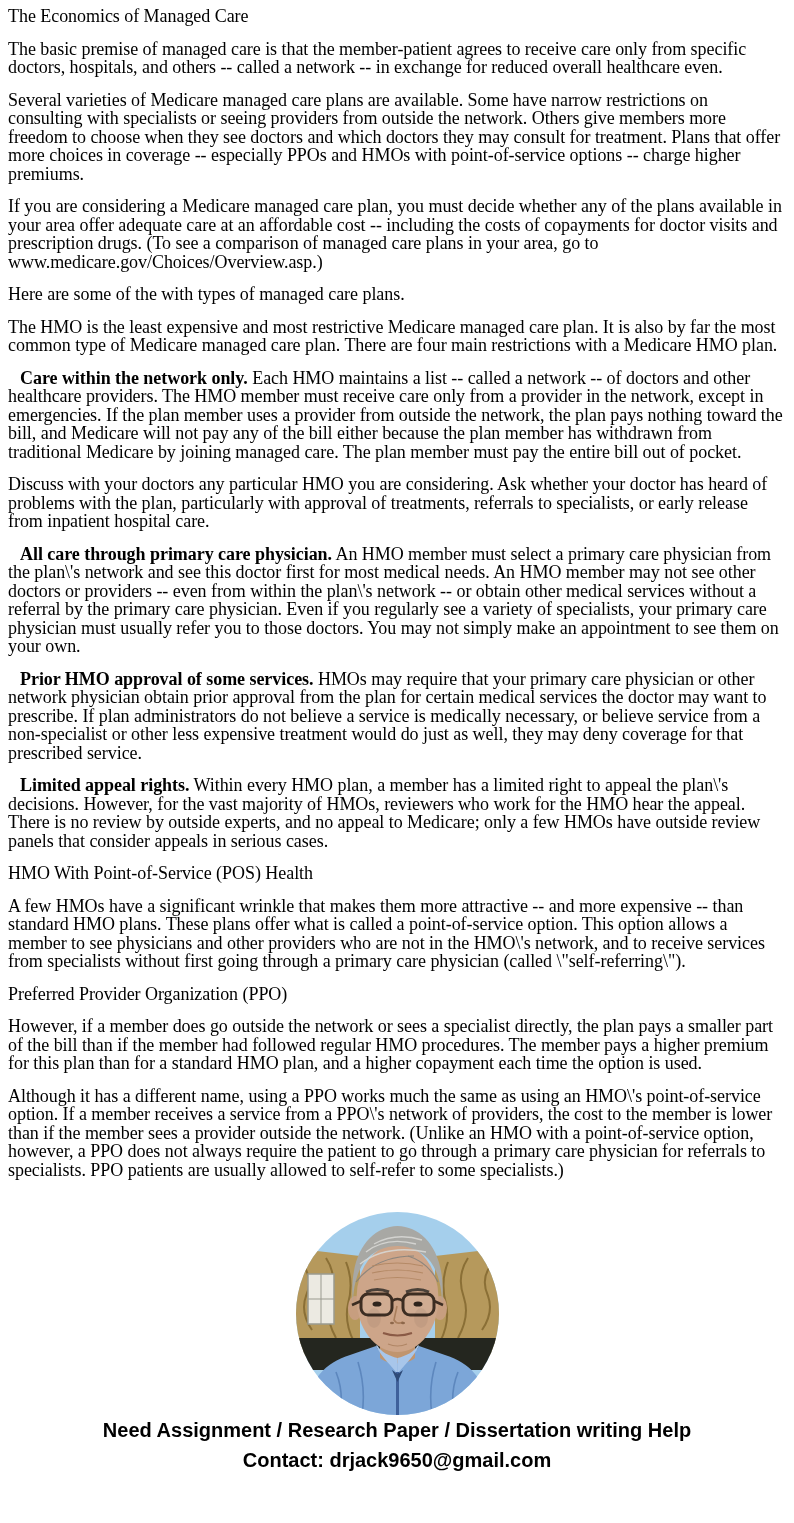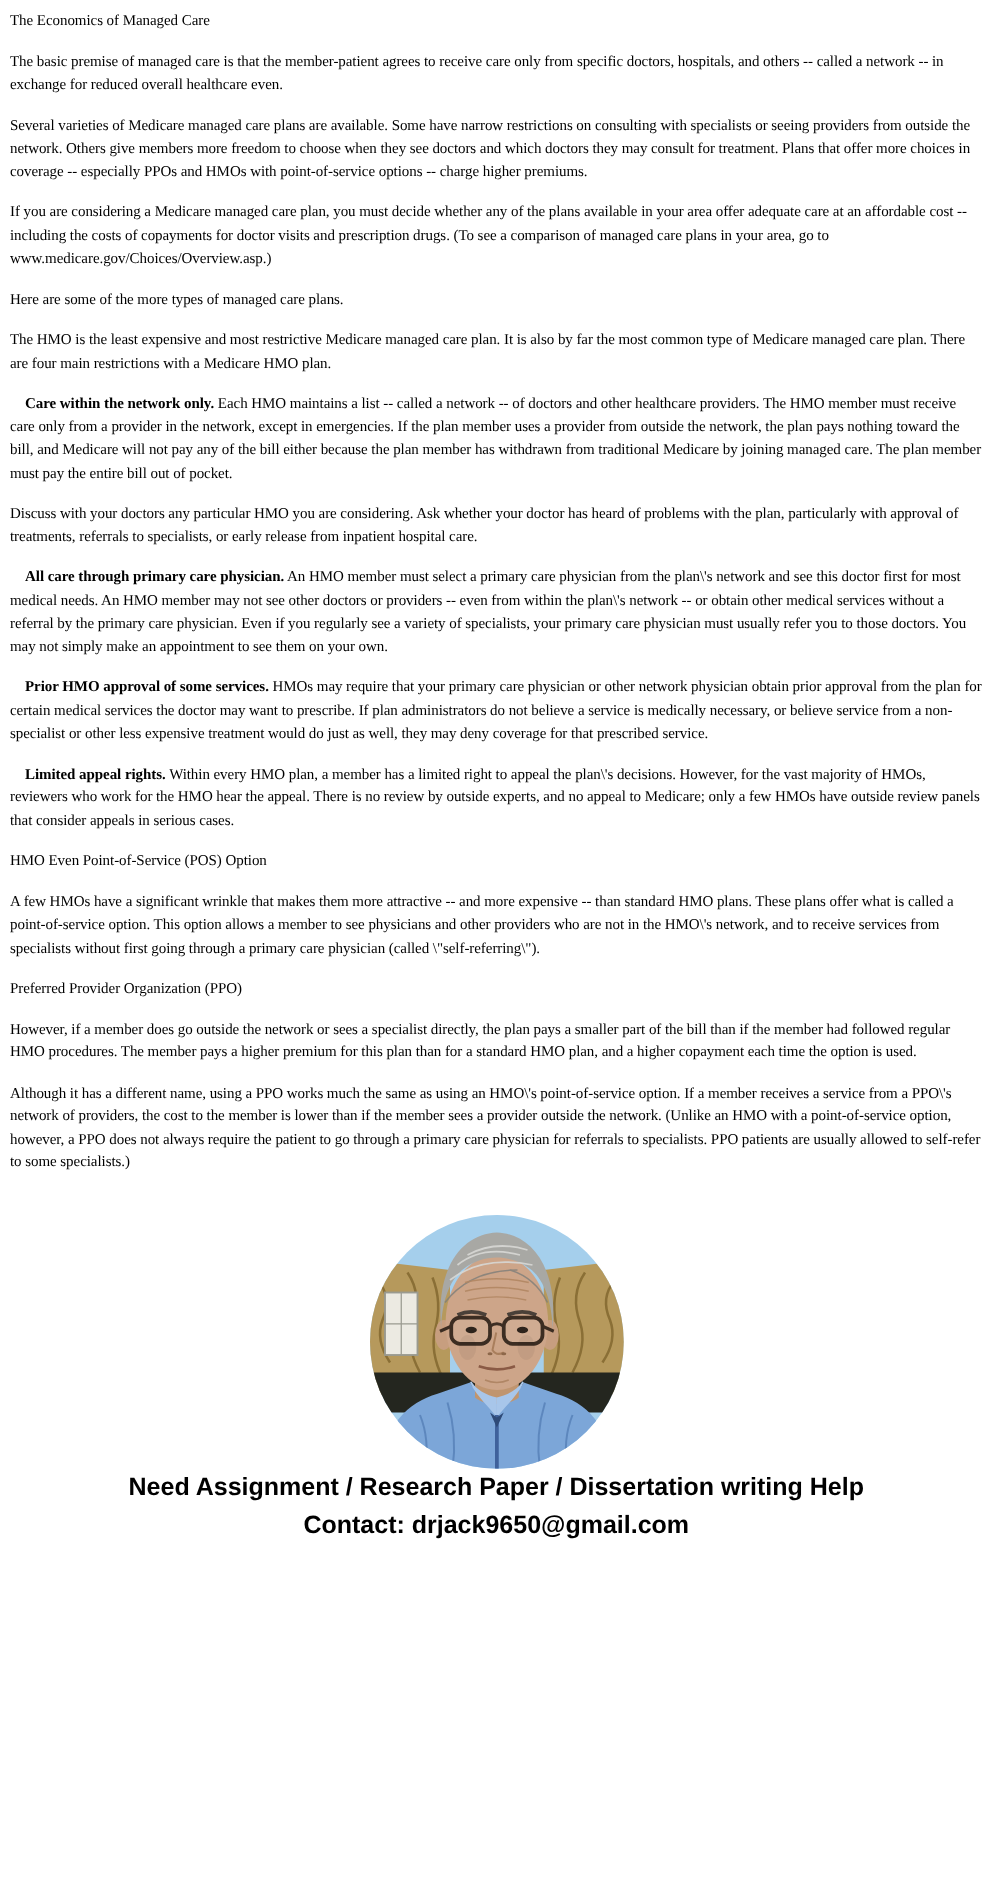--- a/index.html
+++ b/index.html
@@ -4,21 +4,21 @@
 <style>
   html, body { margin: 0; padding: 0; background: #ffffff; }
   body {
     width: 794px;
     min-height: 1523px;
     font-family: "Liberation Serif", serif;
     color: #000000;
   }
   .doc {
     padding: 7px 8px 0 8px;
-    font-size: 12px;
+    font-size: 18px;
     line-height: 18.5px;
     letter-spacing: -0.05px;
   }
   .doc p { margin: 0 0 14px 0; }
   .doc p b { font-weight: bold; margin-left: 12px; }
   .photo-wrap {
     width: 203px;
     height: 203px;
     margin: 33px auto 0 auto;
   }
@@ -35,28 +35,28 @@
   .footer .line { white-space: normal; }
 </style>
 </head>
 <body>
 
 <div class="doc">
   <p>The Economics of Managed Care</p>
   <p><span>The basic premise of managed care is that the member-patient agrees to receive care only from specific doctors, hospitals, and others -- called a network -- in exchange for reduced overall healthcare even.</span></p>
   <p><span>Several varieties of Medicare managed care plans are available. Some have narrow restrictions on consulting with specialists or seeing providers from outside the network. Others give members more freedom to choose when they see doctors and which doctors they may consult for treatment. Plans that offer more choices in coverage -- especially PPOs and HMOs with point-of-service options -- charge higher premiums.</span></p>
   <p><span>If you are considering a Medicare managed care plan, you must decide whether any of the plans available in your area offer adequate care at an affordable cost -- including the costs of copayments for doctor visits and prescription drugs. (To see a comparison of managed care plans in your area, go to www.medicare.gov/Choices/Overview.asp.)</span></p>
-  <p><span>Here are some of the more types of managed care plans.</span></p>
+  <p><span>Here are some of the with types of managed care plans.</span></p>
   <p><span>The HMO is the least expensive and most restrictive Medicare managed care plan. It is also by far the most common type of Medicare managed care plan. There are four main restrictions with a Medicare HMO plan.</span></p>
   <p><b>Care within the network only.</b><span> Each HMO maintains a list -- called a network -- of doctors and other healthcare providers. The HMO member must receive care only from a provider in the network, except in emergencies. If the plan member uses a provider from outside the network, the plan pays nothing toward the bill, and Medicare will not pay any of the bill either because the plan member has withdrawn from traditional Medicare by joining managed care. The plan member must pay the entire bill out of pocket.</span></p>
   <p><span>Discuss with your doctors any particular HMO you are considering. Ask whether your doctor has heard of problems with the plan, particularly with approval of treatments, referrals to specialists, or early release from inpatient hospital care.</span></p>
   <p><b>All care through primary care physician.</b><span> An HMO member must select a primary care physician from the plan\'s network and see this doctor first for most medical needs. An HMO member may not see other doctors or providers -- even from within the plan\'s network -- or obtain other medical services without a referral by the primary care physician. Even if you regularly see a variety of specialists, your primary care physician must usually refer you to those doctors. You may not simply make an appointment to see them on your own.</span></p>
   <p><b>Prior HMO approval of some services.</b><span> HMOs may require that your primary care physician or other network physician obtain prior approval from the plan for certain medical services the doctor may want to prescribe. If plan administrators do not believe a service is medically necessary, or believe service from a non-specialist or other less expensive treatment would do just as well, they may deny coverage for that prescribed service.</span></p>
   <p><b>Limited appeal rights.</b><span> Within every HMO plan, a member has a limited right to appeal the plan\'s decisions. However, for the vast majority of HMOs, reviewers who work for the HMO hear the appeal. There is no review by outside experts, and no appeal to Medicare; only a few HMOs have outside review panels that consider appeals in serious cases.</span></p>
-  <p><span>HMO Even Point-of-Service (POS) Option</span></p>
+  <p><span>HMO With Point-of-Service (POS) Health</span></p>
   <p><span>A few HMOs have a significant wrinkle that makes them more attractive -- and more expensive -- than standard HMO plans. These plans offer what is called a point-of-service option. This option allows a member to see physicians and other providers who are not in the HMO\'s network, and to receive services from specialists without first going through a primary care physician (called \"self-referring\").</span></p>
   <p><span>Preferred Provider Organization (PPO)</span></p>
   <p><span>However, if a member does go outside the network or sees a specialist directly, the plan pays a smaller part of the bill than if the member had followed regular HMO procedures. The member pays a higher premium for this plan than for a standard HMO plan, and a higher copayment each time the option is used.</span></p>
   <p><span>Although it has a different name, using a PPO works much the same as using an HMO\'s point-of-service option. If a member receives a service from a PPO\'s network of providers, the cost to the member is lower than if the member sees a provider outside the network. (Unlike an HMO with a point-of-service option, however, a PPO does not always require the patient to go through a primary care physician for referrals to specialists. PPO patients are usually allowed to self-refer to some specialists.)</span></p>
 </div>
 
 <div class="photo-wrap">
   <svg width="203" height="203" viewBox="0 0 203 203" aria-hidden="true">
     <defs>
       <clipPath id="pc">

